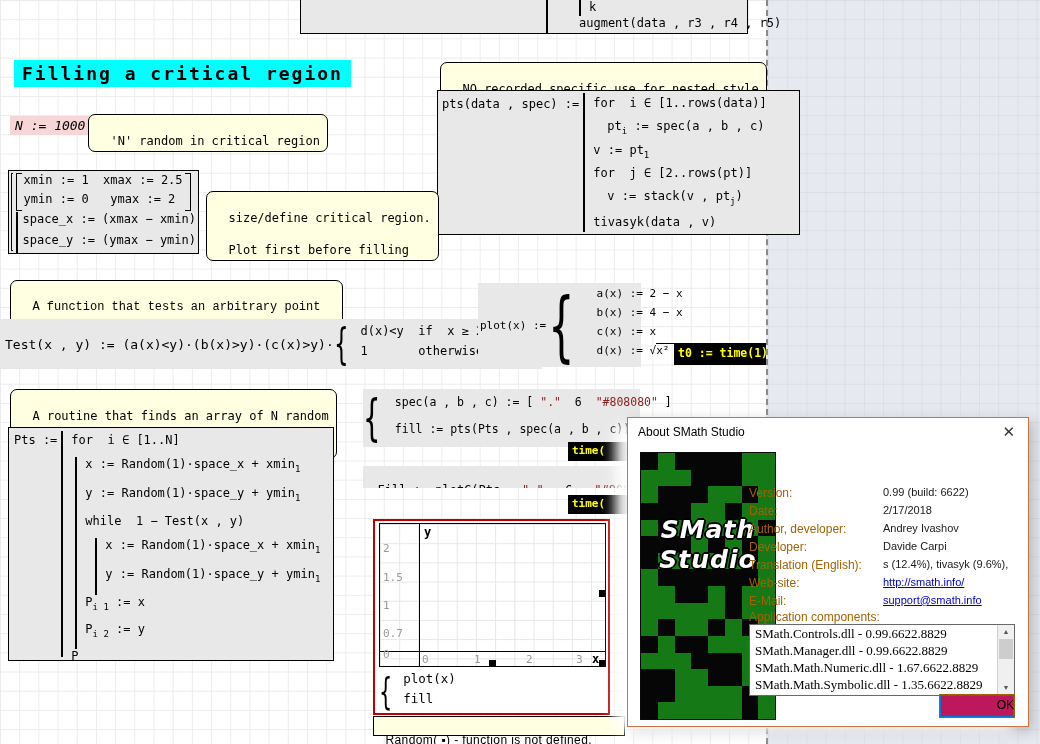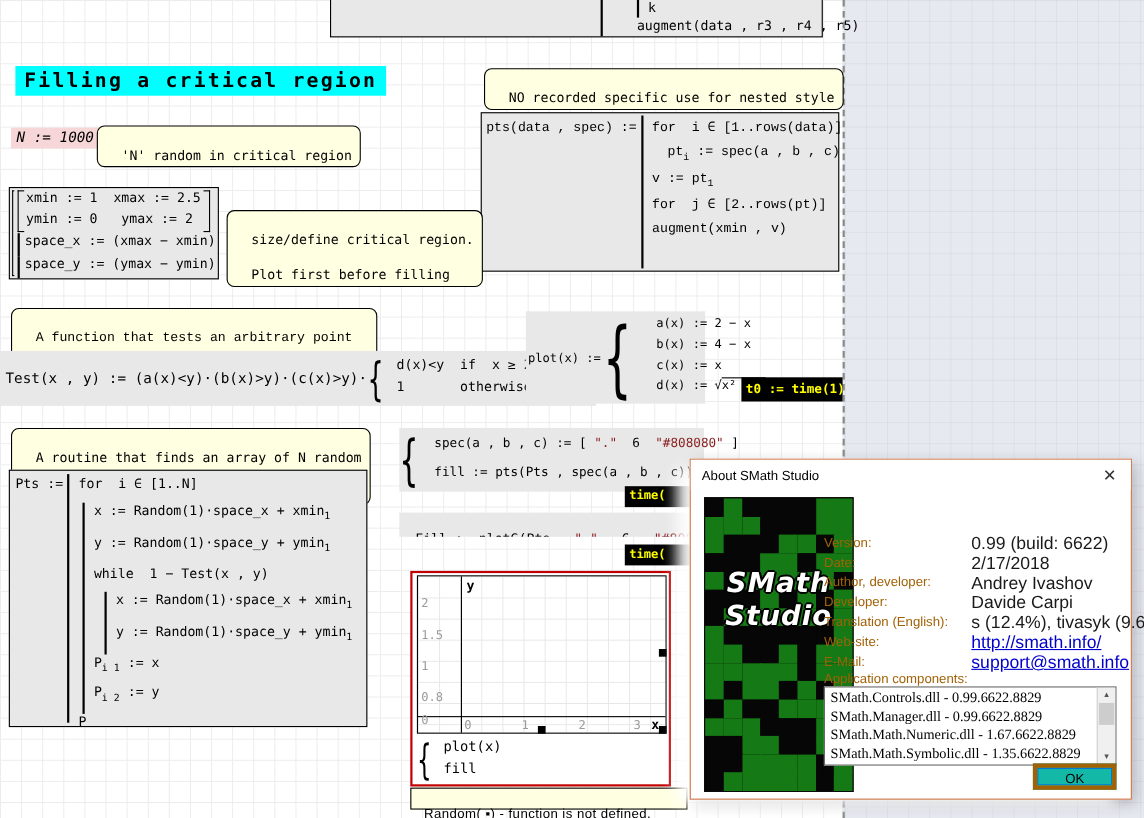--- a/index.html
+++ b/index.html
@@ -41,32 +41,32 @@
   .handle{position:absolute;width:7px;height:7px;background:#000;}
   
   .dialog{position:absolute;left:627px;top:417px;width:402px;height:310px;background:#fff;
     border:1px solid #cd7244;box-sizing:border-box;
     box-shadow:-14px 6px 12px -2px rgba(255,255,255,.95),4px 4px 12px rgba(110,110,110,.40);
     font-family:"Liberation Sans","DejaVu Sans",sans-serif;}
   .dtitle{position:absolute;left:0;top:0;right:0;height:28px;background:#fff;}
   .dtitle .txt{position:absolute;left:10px;top:7px;font-size:12px;color:#000;}
   .dclose{position:absolute;right:13px;top:5px;font-size:15px;color:#333;cursor:default;}
   .dlabel{position:absolute;font-size:12px;color:#a16207;white-space:pre;}
-  .dvalue{position:absolute;font-size:16px;color:#1a1a1a;white-space:pre;}
+  .dvalue{position:absolute;font-size:11px;color:#1a1a1a;white-space:pre;}
   .dlink{color:#0000cc;text-decoration:underline;}
   .dlist{position:absolute;left:121px;top:206px;width:266px;height:72px;border:1px solid #696969;
     background:#fff;box-sizing:border-box;font-family:"Liberation Serif","DejaVu Serif",serif;
     font-size:13px;overflow:hidden;}
   .dlist .item{height:17px;line-height:17px;padding-left:5px;white-space:pre;}
   .scroll{position:absolute;right:0;top:0;width:16px;height:100%;background:#f0f0f0;border-left:1px solid #d0d0d0;}
   .scroll .arr{position:absolute;left:0;width:16px;height:14px;font-size:7px;color:#555;text-align:center;line-height:14px;}
   .scroll .thumb{position:absolute;left:1px;top:14px;width:14px;height:20px;background:#cdcdcd;}
-  .okbtn{position:absolute;left:311px;top:276px;width:76px;height:24px;background:#14b8a6;
-    border:4px solid #a16207;box-shadow:inset 0 0 0 1px #0078d7;box-sizing:border-box;
-    font-size:12px;text-align:center;line-height:21px;color:#000;}
+  .okbtn{position:absolute;left:311px;top:276px;width:76px;height:24px;background:#be185d;
+    border:1px solid #a16207;box-shadow:inset 0 0 0 1px #0078d7;box-sizing:border-box;
+    font-size:12px;text-align:right;line-height:21px;color:#000;}
   .logo{position:absolute;left:12px;top:34px;width:134px;height:266px;border:1px solid #0a0a0a;
     background:#060606;overflow:hidden;}
   .logotext{position:absolute;left:0;top:62px;width:100%;text-align:center;
     font-family:"DejaVu Sans",sans-serif;font-weight:bold;font-style:italic;font-size:25px;line-height:30px;
     color:#fff;letter-spacing:1px;
     text-shadow:-2px 0 #000,2px 0 #000,0 -2px #000,0 2px #000,-1px -1px #000,1px 1px #000,1px -1px #000,-1px 1px #000;}
 </style>
 </head>
 <body>
 
@@ -84,28 +84,29 @@
             letter-spacing:2px;padding:3px 8px;white-space:pre;">Filling a critical region</div>
 
 <div class="abs note mono" style="left:440px;top:62px;">
   <span>NO recorded specific use for nested style</span>
 </div>
 <div class="abs mono ln" style="left:10px;top:116px;background:#f6d6d6;font-size:13px;font-style:italic;padding:2px 5px;">N := 1000</div>
 <div class="abs note mono" style="left:88px;top:114px;">
   <span>'N' random in critical region</span>
 </div>
 
-<div class="abs gbox mono" style="left:437px;top:102px;width:326px;height:145px;display:flex;font-size:12px;font-family:Liberation Mono, monospace;">
+<div class="abs gbox mono" style="left:437px;top:90px;width:363px;height:145px;display:flex;font-size:12px;">
   <div class="ln" style="padding:6px 4px 0 4px;">pts(data , spec) :=</div>
   <div class="vbar" style="margin-top:2px;margin-bottom:2px;">
     <div class="ln" style="height:23px;padding-top:3px;">for  i ∈ [1..rows(data)]</div>
     <div class="ln" style="height:24px;padding-left:14px;"><span>pt</span><span class="sub">i</span><span> := spec(a , b , c)</span></div>
     <div class="ln" style="height:23px;"><span>v := pt</span><span class="sub">1</span></div>
     <div class="ln" style="height:23px;">for  j ∈ [2..rows(pt)]</div>
-    <div class="ln" style="height:20px;">augment(xmin , v)</div>
+    <div class="ln" style="height:26px;padding-left:14px;"><span>v := stack(v , pt</span><span class="sub">j</span><span>)</span></div>
+    <div class="ln" style="height:20px;">tivasyk(data , v)</div>
   </div>
 </div>
 
 <div class="abs gbox mono" style="left:8px;top:170px;width:191px;height:84px;display:flex;font-size:12px;padding:2px 2px;">
   <div class="mbl" style="margin-right:3px;"></div>
   <div>
     <div style="display:flex;">
       <div class="mbl" style="margin-right:2px;"></div>
       <div>
         <div class="ln" style="height:19px;">xmin := 1  xmax := 2.5</div>
@@ -196,21 +197,21 @@
 
 <div class="abs plotbox" style="left:373px;top:519px;width:237px;height:196px;">
   <div class="graph">
     <div class="abs" style="left:39px;top:0;width:1px;height:142px;background:#000;"></div>
     <div class="abs" style="left:0;top:127px;width:225px;height:1px;background:#000;"></div>
     <div class="abs mono" style="left:44px;top:1px;font-size:12px;font-weight:bold;">y</div>
     <div class="abs mono" style="left:212px;top:128px;font-size:12px;font-weight:bold;">x</div>
     <span class="tick mono" style="left:3px;top:18px;">2</span>
     <span class="tick mono" style="left:3px;top:47px;">1.5</span>
     <span class="tick mono" style="left:3px;top:75px;">1</span>
-    <span class="tick mono" style="left:3px;top:103px;">0.8</span>
+    <span class="tick mono" style="left:3px;top:103px;">0.7</span>
     <span class="tick mono" style="left:3px;top:124px;">0</span>
     <span class="tick mono" style="left:42px;top:129px;">0</span>
     <span class="tick mono" style="left:94px;top:129px;">1</span>
     <span class="tick mono" style="left:146px;top:129px;">2</span>
     <span class="tick mono" style="left:196px;top:129px;">3</span>
     <div class="handle" style="right:-1px;top:66px;"></div>
     <div class="handle" style="left:109px;bottom:-1px;"></div>
     <div class="handle" style="right:-1px;bottom:-1px;"></div>
   </div>
   <div class="abs mono" style="left:4px;top:150px;display:flex;align-items:center;font-size:12.5px;">

